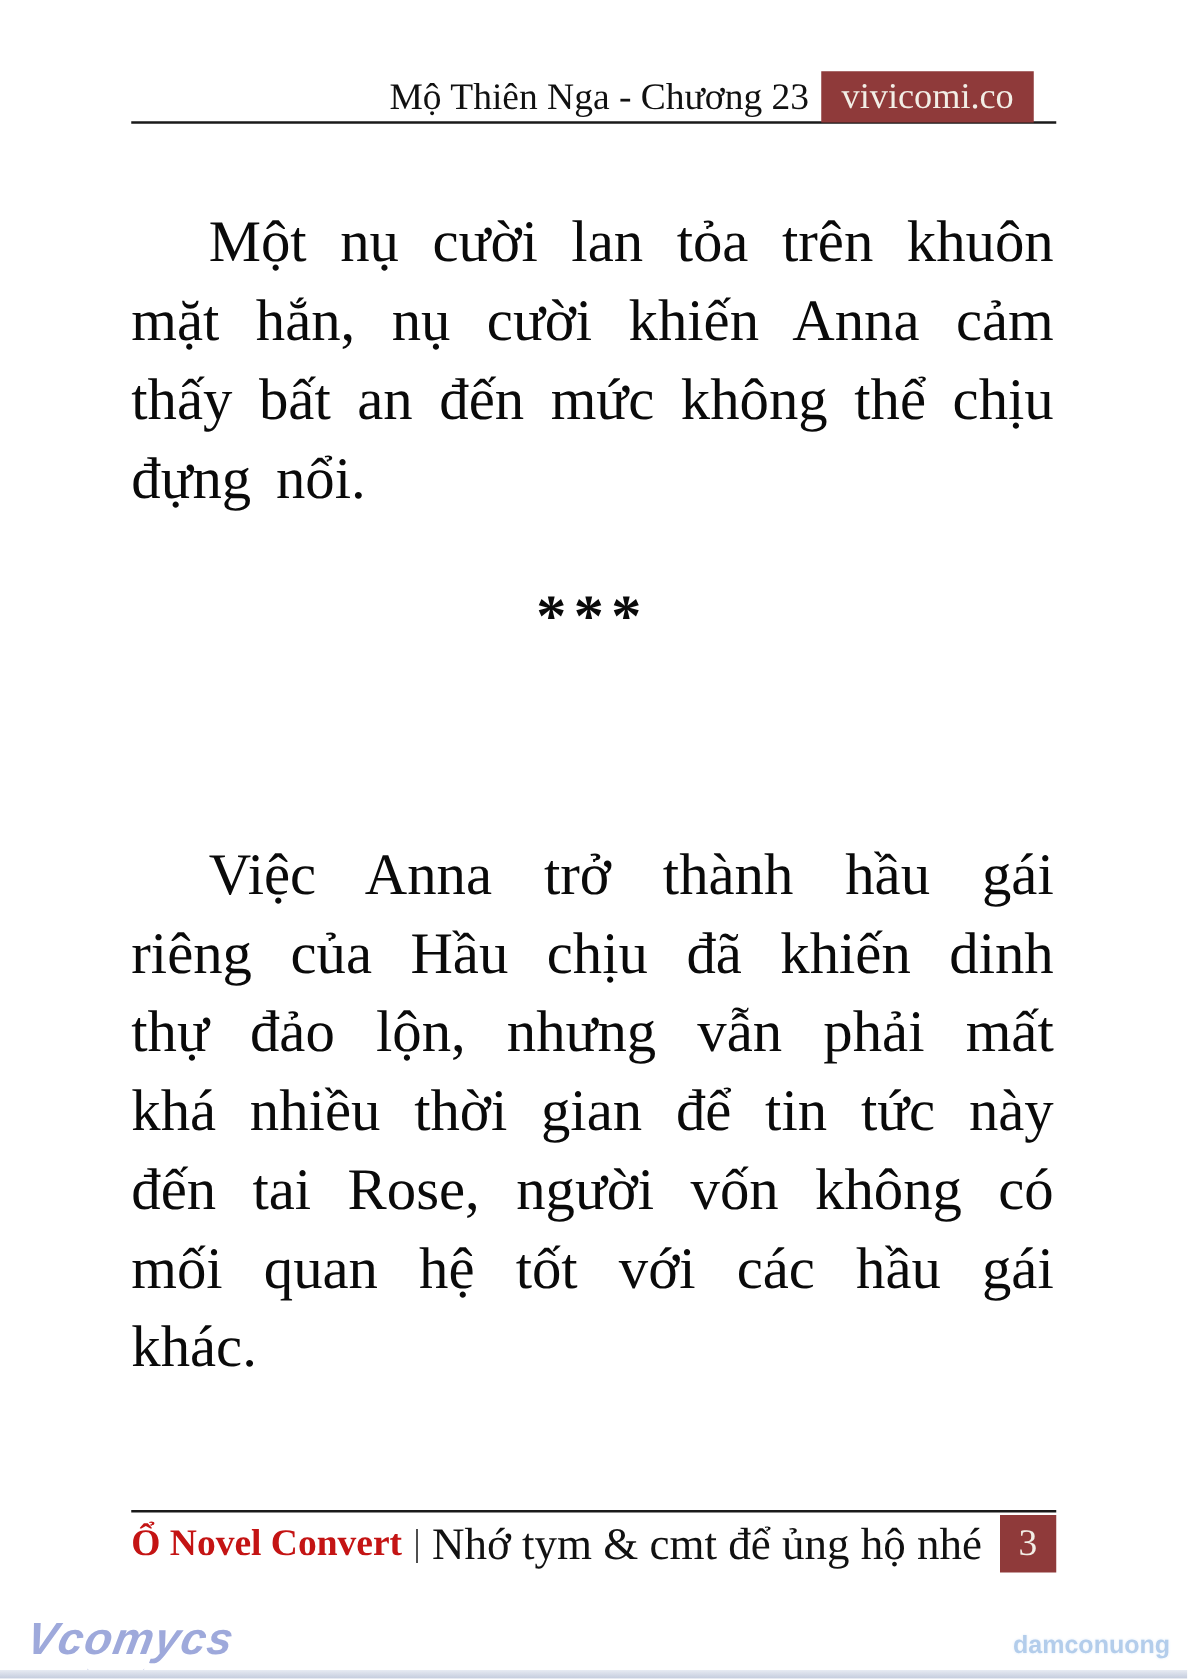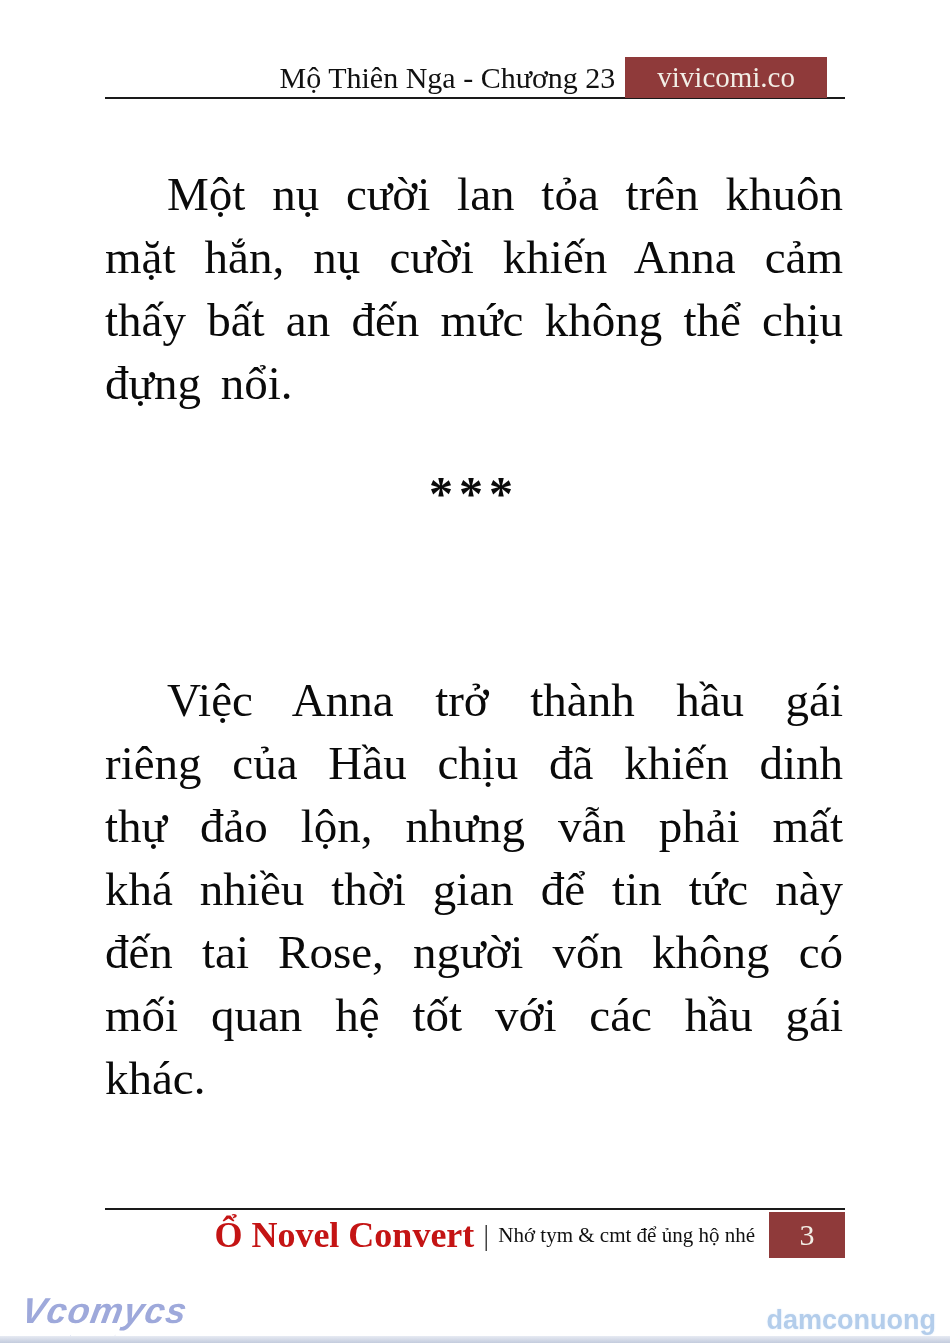--- a/index.html
+++ b/index.html
@@ -32,21 +32,21 @@
     color: #111111;
     margin-right: 10px;
     white-space: nowrap;
   }
   .header-badge {
     background: #8F3A3A;
     color: #F2EEE6;
     font-size: 29px;
     line-height: 41px;
     height: 41px;
-    padding: 0 32px;
+    padding: 0 16px;
     margin-right: 18px;
     white-space: nowrap;
   }
   .header-rule {
     position: absolute;
     top: 97px;
     left: 105px;
     width: 740px;
     height: 2px;
     background: #1a1a1a;
@@ -98,31 +98,31 @@
     width: 740px;
     height: 46px;
     display: flex;
     justify-content: flex-end;
     align-items: center;
     z-index: 2;
   }
   .footer-brand {
     color: #C41414;
     font-weight: bold;
-    font-size: 36px;
+    font-size: 30px;
     white-space: nowrap;
   }
   .footer-sep {
     color: #444444;
     font-size: 30px;
     margin: 0 9px;
   }
   .footer-message {
     color: #111111;
-    font-size: 21px;
+    font-size: 36px;
     white-space: nowrap;
     margin-right: 14px;
   }
   .page-badge {
     background: #8F3A3A;
     color: #F2EEE6;
     width: 76px;
     height: 46px;
     font-size: 30px;
     display: flex;
@@ -154,21 +154,21 @@
     height: 12px;
     border-bottom: 3px solid #AEB7E0;
     border-radius: 0 0 50% 50%;
   }
   .wm-site {
     position: absolute;
     right: 14px;
     top: 1305px;
     font-family: "Liberation Sans", sans-serif;
     font-weight: bold;
-    font-size: 27px;
+    font-size: 20px;
     color: #B3CDEB;
     text-shadow: 0 0 5px rgba(255,255,255,0.9), 0 0 2px #d4e4f7;
     user-select: none;
   }
   .bottom-strip {
     position: absolute;
     left: 0;
     bottom: 0;
     width: 950px;
     height: 7px;

